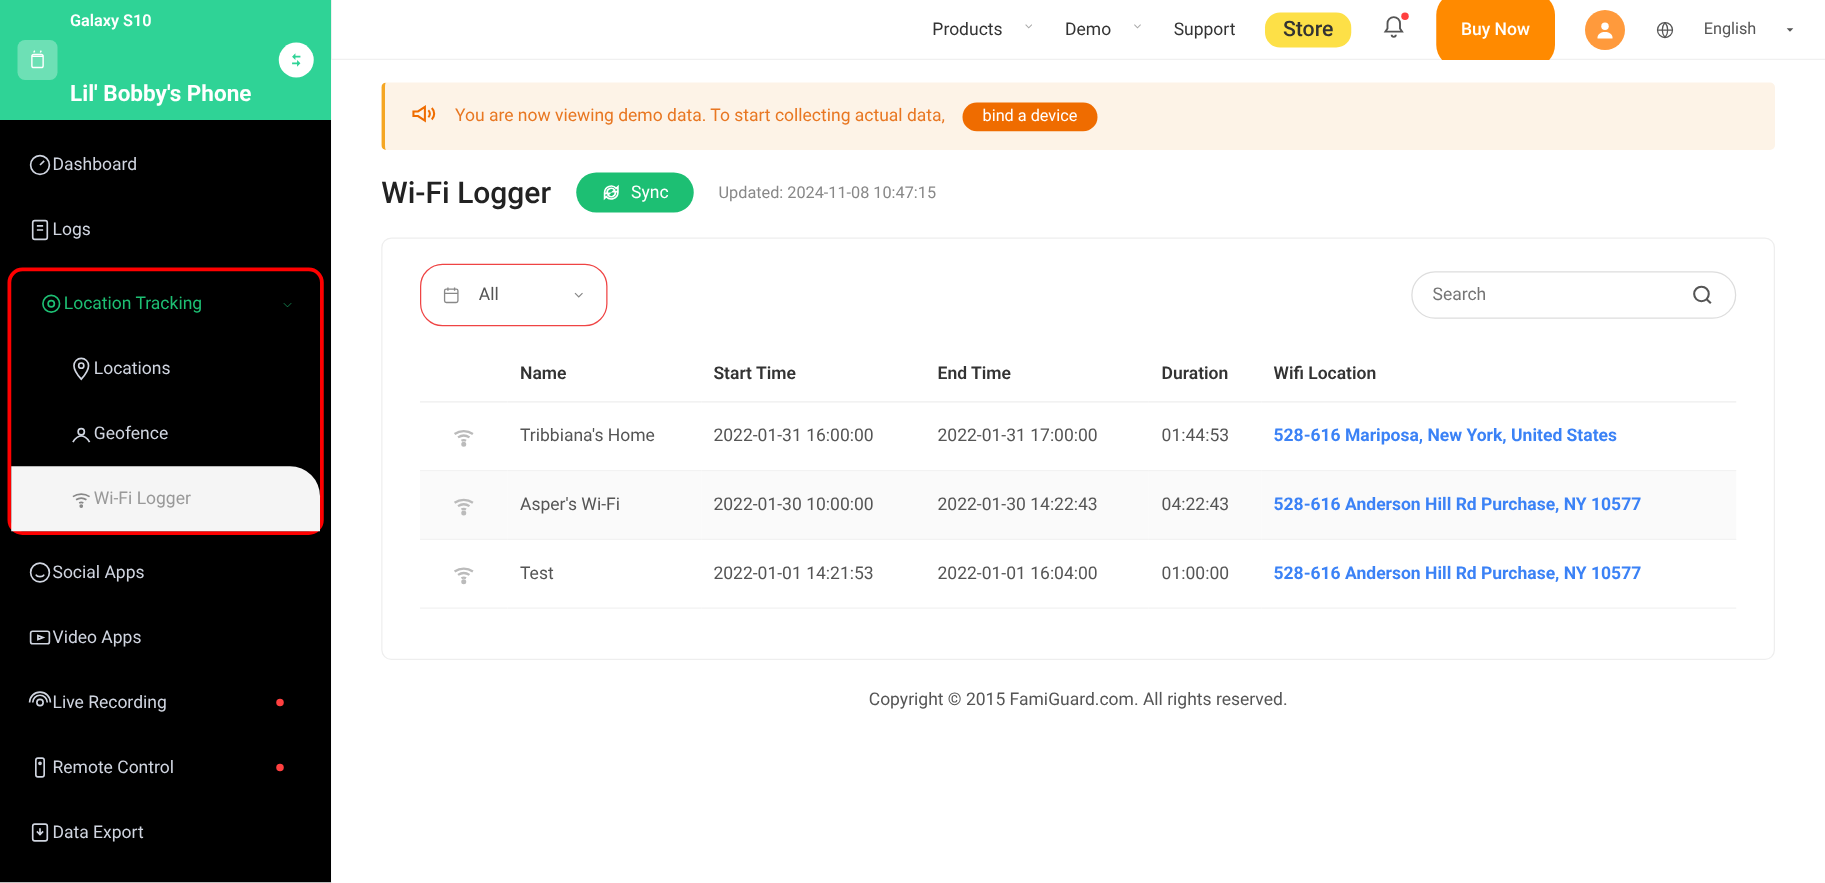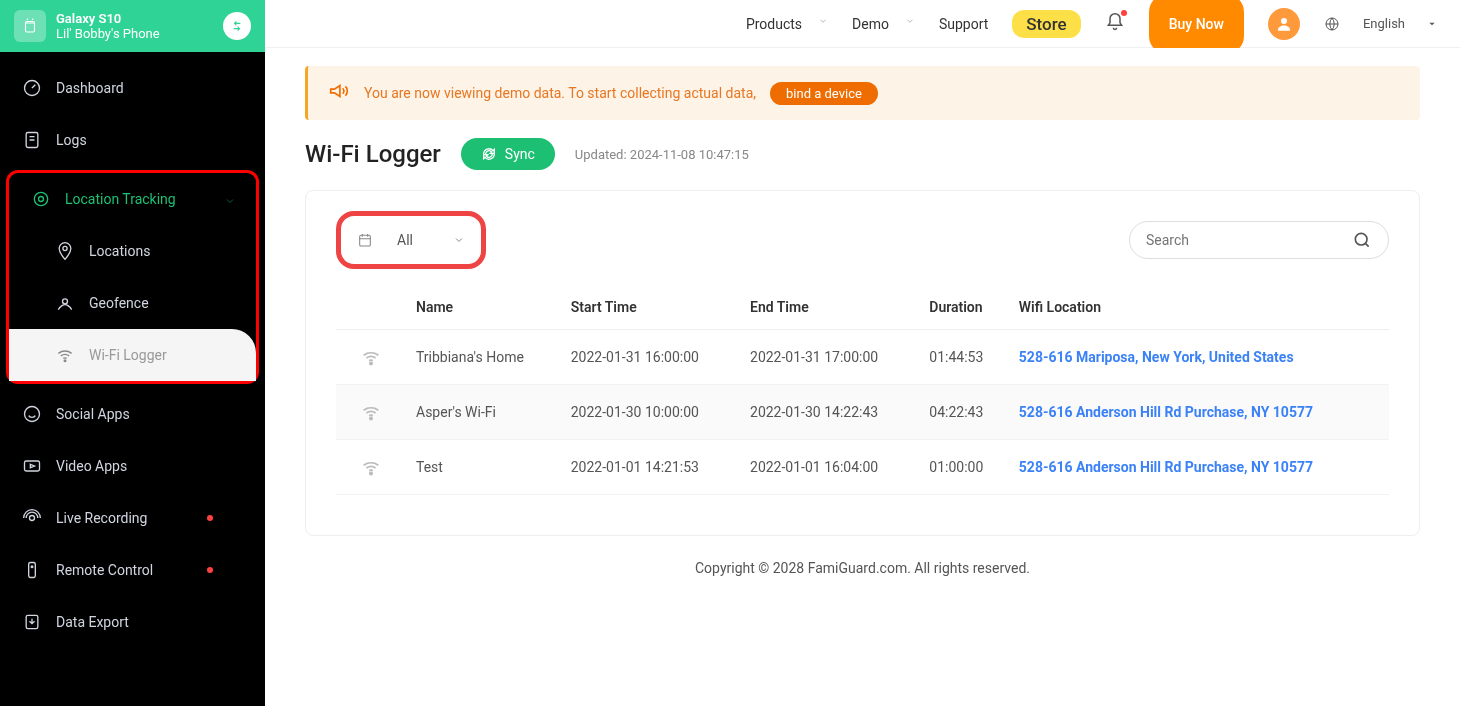--- a/index.html
+++ b/index.html
@@ -4,25 +4,25 @@
   <style>
     * { margin: 0; padding: 0; box-sizing: border-box; font-family: -apple-system, BlinkMacSystemFont, "Segoe UI", Roboto, sans-serif; }
     body { display: flex; width: 1460px; height: 706px; overflow: hidden; background: #fff; }
     
     
     .sidebar { width: 265px; background: #000000; color: #fff; display: flex; flex-direction: column; overflow-y: auto; flex-shrink: 0; }
     .device-header { background: #2fd396; padding: 10px 14px; display: flex; align-items: center; gap: 10px; }
     .device-icon { width: 32px; height: 32px; background: rgba(255,255,255,0.3); border-radius: 6px; display: flex; align-items: center; justify-content: center; }
     .device-info { flex: 1; color: #fff; }
     .device-name { font-size: 13px; font-weight: 600; }
-    .device-sub { font-size: 13px; font-weight: 400; }
+    .device-sub { font-size: 18px; font-weight: 700; margin-top: 40px; }
     .swap-icon { width: 28px; height: 28px; background: #fff; border-radius: 50%; display: flex; align-items: center; justify-content: center; }
     
     .nav { padding: 10px 0; }
-    .nav-item { display: flex; align-items: center; padding: 16px 22px; cursor: pointer; color: #d0d5e0; gap: 14px; font-size: 14px; position: relative; }
+    .nav-item { display: flex; align-items: center; padding: 16px 22px; cursor: pointer; color: #d0d5e0; font-size: 14px; position: relative; }
     .nav-item .icon { width: 20px; height: 20px; display: flex; align-items: center; justify-content: center; flex-shrink: 0; }
     .nav-item .label { flex: 1; }
     .nav-item .chevron { width: 10px; height: 10px; }
     .nav-dot { width: 6px; height: 6px; background: #ff4040; border-radius: 50%; margin-right: 6px; }
     
     .nav-group.highlighted { border: 3px solid #ff0000; border-radius: 12px; margin: 4px 6px; }
     .nav-item.group-header { color: #1dbf73; }
     .nav-item.group-header .label { color: #1dbf73; }
     .sub-item { padding-left: 46px; }
     .sub-item.active { background: #f5f5f5; color: #888; border-radius: 0 24px 0 0; }
@@ -46,21 +46,21 @@
     .demo-banner .text { color: #e87722; font-size: 14px; }
     .bind-btn { background: #ef6c00; color: #fff; padding: 4px 16px; border-radius: 14px; font-size: 13px; }
     
     .page-header { display: flex; align-items: center; gap: 20px; margin-bottom: 20px; }
     .page-title { font-size: 24px; font-weight: 500; color: #222; }
     .sync-btn { background: #1dbf73; color: #fff; padding: 8px 20px; border-radius: 18px; font-size: 14px; display: flex; align-items: center; gap: 8px; }
     .updated-text { color: #888; font-size: 13px; }
     
     .card { background: #fff; border: 1px solid #eee; border-radius: 8px; padding: 20px 30px 40px; }
     .card-top { display: flex; justify-content: space-between; align-items: center; margin-bottom: 16px; }
-    .filter-dd { display: flex; align-items: center; gap: 24px; border: 5px solid #ef4444; border-radius: 18px; padding: 16px 16px; font-size: 14px; color: #555; cursor: pointer; width: 150px; }
+    .filter-dd { display: flex; align-items: center; gap: 14px; border: 1px solid #ef4444; border-radius: 18px; padding: 16px 16px; font-size: 14px; color: #555; cursor: pointer; width: 150px; }
     .filter-dd .label { flex: 1; }
     .search-box { display: flex; align-items: center; border: 1px solid #ddd; border-radius: 20px; padding: 4px 12px; width: 260px; }
     .search-box input { flex: 1; border: none; outline: none; padding: 6px 4px; font-size: 14px; }
     .search-icon-wrap { width: 28px; height: 28px; display: flex; align-items: center; justify-content: center; }
     
     table { width: 100%; border-collapse: collapse; }
     th { text-align: left; padding: 14px 10px; font-size: 14px; font-weight: 600; color: #333; border-bottom: 1px solid #eee; }
     td { padding: 16px 10px; font-size: 14px; color: #555; border-bottom: 1px solid #f2f2f2; }
     tbody tr:nth-child(even) { background: #fafafa; }
     .wifi-cell { display: flex; align-items: center; justify-content: center; }
@@ -359,15 +359,15 @@
     <td>Test</td>
     <td>2022-01-01 14:21:53</td>
     <td>2022-01-01 16:04:00</td>
     <td>01:00:00</td>
     <td><span class="loc-link">528-616 Anderson Hill Rd Purchase, NY 10577</span></td>
   </tr>
           </tbody>
       </table>
     </div>
 
-    <div class="footer">Copyright © 2028 FamiGuard.com. All rights reserved.</div>
+    <div class="footer">Copyright © 2015 FamiGuard.com. All rights reserved.</div>
   </div>
 </main>
 
 </body></html>

